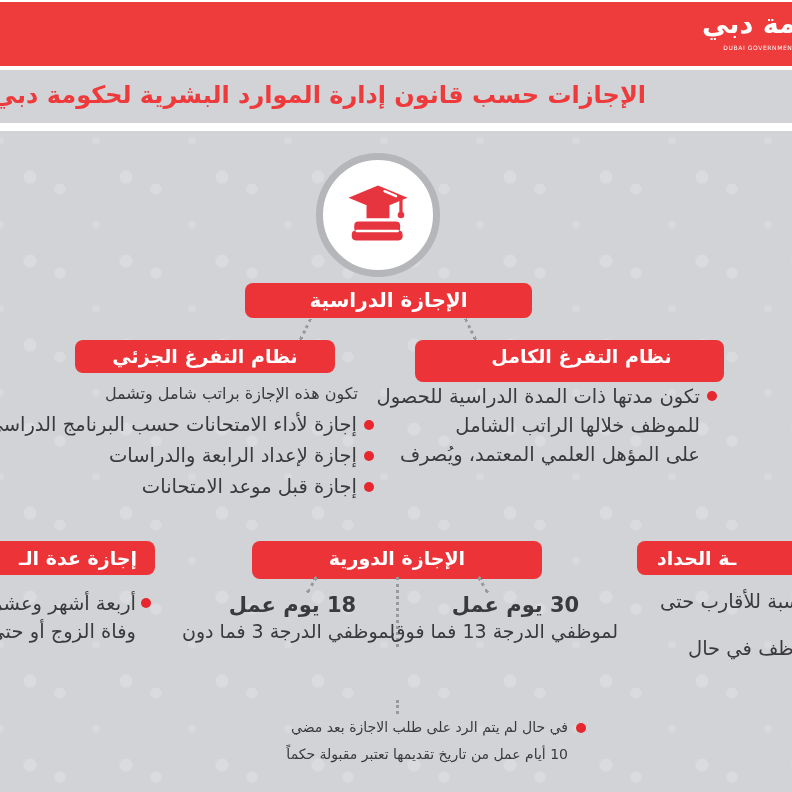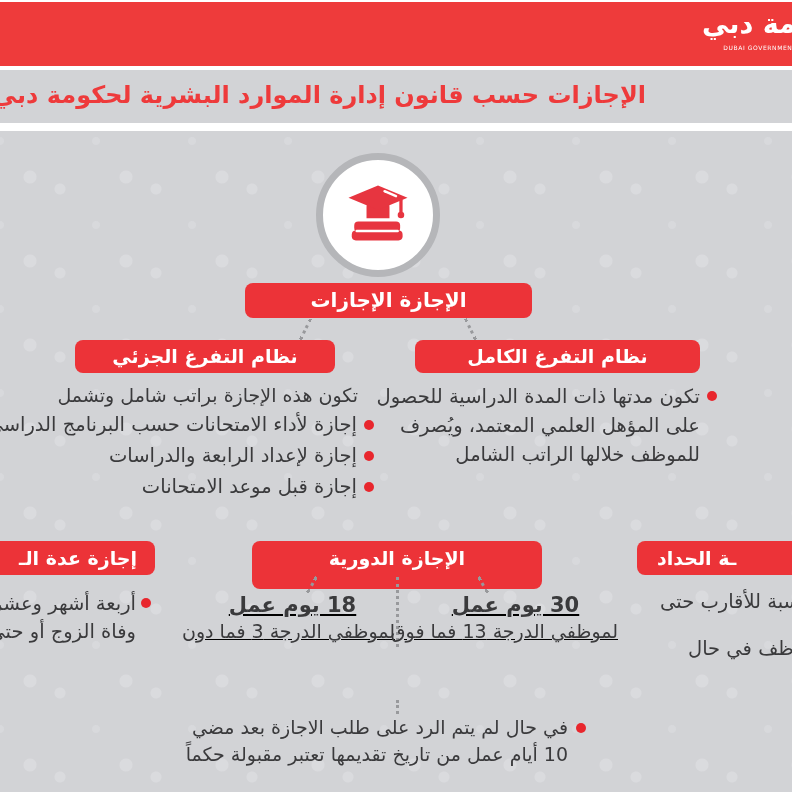--- a/index.html
+++ b/index.html
@@ -23,46 +23,46 @@
     background-position:12px 16px,48px 52px,78px 4px;
     background-size:96px 84px;}
   
   .grad-circle{position:absolute;left:316px;top:22px;width:110px;height:110px;background:#ffffff;
                border:7px solid #b5b6b9;border-radius:50%;display:flex;align-items:center;justify-content:center;}
   
   .banner{position:absolute;background:#ec3338;color:#ffffff;font-weight:bold;text-align:center;
           border-radius:8px;direction:rtl;white-space:nowrap;}
   .banner.study{left:245px;top:152px;width:287px;height:35px;line-height:35px;font-size:20px;}
   .banner.part{left:75px;top:209px;width:260px;height:33px;line-height:33px;font-size:19px;}
-  .banner.full{left:415px;top:209px;width:285px;height:33px;line-height:33px;font-size:19px;}
+  .banner.full{left:415px;top:209px;width:285px;height:42px;line-height:33px;font-size:19px;padding-left:24px;}
   .banner.iddah{left:-58px;top:410px;width:213px;height:34px;line-height:34px;font-size:19px;
                 text-align:right;padding-right:18px;box-sizing:border-box;}
-  .banner.periodic{left:252px;top:410px;width:290px;height:48px;line-height:34px;font-size:19px;}
+  .banner.periodic{left:252px;top:410px;width:290px;height:38px;line-height:34px;font-size:19px;}
   .banner.mourning{left:637px;top:410px;width:213px;height:34px;line-height:34px;font-size:19px;
                    text-align:left;padding-left:20px;box-sizing:border-box;}
   
   .conn{position:absolute;width:0;border-left:3px dotted #98999c;transform-origin:top center;}
   
   .txt{color:#3a3a3c;direction:rtl;white-space:nowrap;}
-  .pt-intro{position:absolute;right:434px;top:253px;font-size:19px;}
+  .pt-intro{position:absolute;right:434px;top:253px;font-size:16px;}
   .pt-items{position:absolute;right:418px;top:283px;text-align:right;}
   .pt-item{position:relative;padding-right:17px;margin-bottom:9px;font-size:19.5px;line-height:22px;}
   .dot{position:absolute;width:10px;height:10px;border-radius:50%;background:#e8262d;}
   .pt-item .dot{right:0;top:6px;}
   .ft-para{position:absolute;right:75px;top:251px;padding-right:17px;text-align:right;}
   .ft-line{font-size:19.5px;line-height:29px;}
   .ft-para .dot{right:0;top:9px;}
-  .tier{position:absolute;text-align:center;text-decoration:underline;}
+  .tier{position:absolute;text-align:center;}
   .tier .days{font-size:21px;font-weight:bold;color:#3a3a3c;direction:rtl;white-space:nowrap;line-height:24px;}
   .tier .grades{font-size:19px;color:#3a3a3c;direction:rtl;white-space:nowrap;line-height:24px;margin-top:2px;text-align:center;}
   .tier.t18{left:190px;top:462px;width:205px;}
   .tier.t30{left:413px;top:462px;width:205px;}
   .tier.t25{left:255px;top:521px;width:310px;}
   .note{position:absolute;right:224px;top:583px;text-align:right;}
-  .note-line{font-size:19px;line-height:27px;}
+  .note-line{font-size:14px;line-height:27px;}
   .note .dot{right:-18px;top:9px;}
   .iddah-lines{position:absolute;right:656px;top:459px;text-align:right;}
   .iddah-line{font-size:19.5px;line-height:28px;}
   .iddah-dot{left:141px;top:467px;}
   .mourn-line1{position:absolute;left:660px;top:459px;font-size:19.5px;}
   .mourn-line2{position:absolute;left:688px;top:506px;font-size:19.5px;}
 </style>
 </head>
 <body>
 
@@ -91,21 +91,21 @@
           <rect x="76" y="30" width="4" height="18" rx="2"></rect>
           <circle cx="78" cy="50" r="4"></circle>
         </g>
         <g stroke="#ffffff" stroke-width="3" stroke-linecap="round">
           <line x1="24" y1="69.5" x2="74" y2="69.5"></line>
           <line x1="58" y1="21" x2="72" y2="27"></line>
         </g>
       </svg>
     </div>
 
-    <div class="banner study">الإجازة الإجازات</div>
+    <div class="banner study">الإجازة الدراسية</div>
 
     <div class="conn" style="left:309px;top:188px;height:23px;transform:rotate(26deg);"></div>
     <div class="conn" style="left:464px;top:188px;height:23px;transform:rotate(-26deg);"></div>
 
     <div class="banner part">نظام التفرغ الجزئي</div>
     <div class="txt pt-intro">تكون هذه الإجازة براتب شامل وتشمل</div>
     <div class="pt-items">
       <div class="txt pt-item">
         <span class="dot"></span>
         <span>إجازة لأداء الامتحانات حسب البرنامج الدراسي المعتمد</span>
@@ -117,22 +117,22 @@
       <div class="txt pt-item">
         <span class="dot"></span>
         <span>إجازة قبل موعد الامتحانات</span>
       </div>
     </div>
 
     <div class="banner full">نظام التفرغ الكامل</div>
     <div class="ft-para">
       <span class="dot"></span>
       <div class="txt ft-line">تكون مدتها ذات المدة الدراسية للحصول</div>
+      <div class="txt ft-line">للموظف خلالها الراتب الشامل</div>
       <div class="txt ft-line">على المؤهل العلمي المعتمد، ويُصرف</div>
-      <div class="txt ft-line">للموظف خلالها الراتب الشامل</div>
     </div>
 
     <div class="banner iddah">إجازة عدة الـ</div>
     <div class="banner periodic">الإجازة الدورية</div>
     <div class="banner mourning">ـة الحداد</div>
 
     <div class="conn" style="left:315px;top:446px;height:18px;transform:rotate(30deg);"></div>
     <div class="conn" style="left:477px;top:446px;height:18px;transform:rotate(-30deg);"></div>
     <div class="conn" style="left:396px;top:446px;height:70px;"></div>
     <div class="conn" style="left:396px;top:569px;height:14px;"></div>

